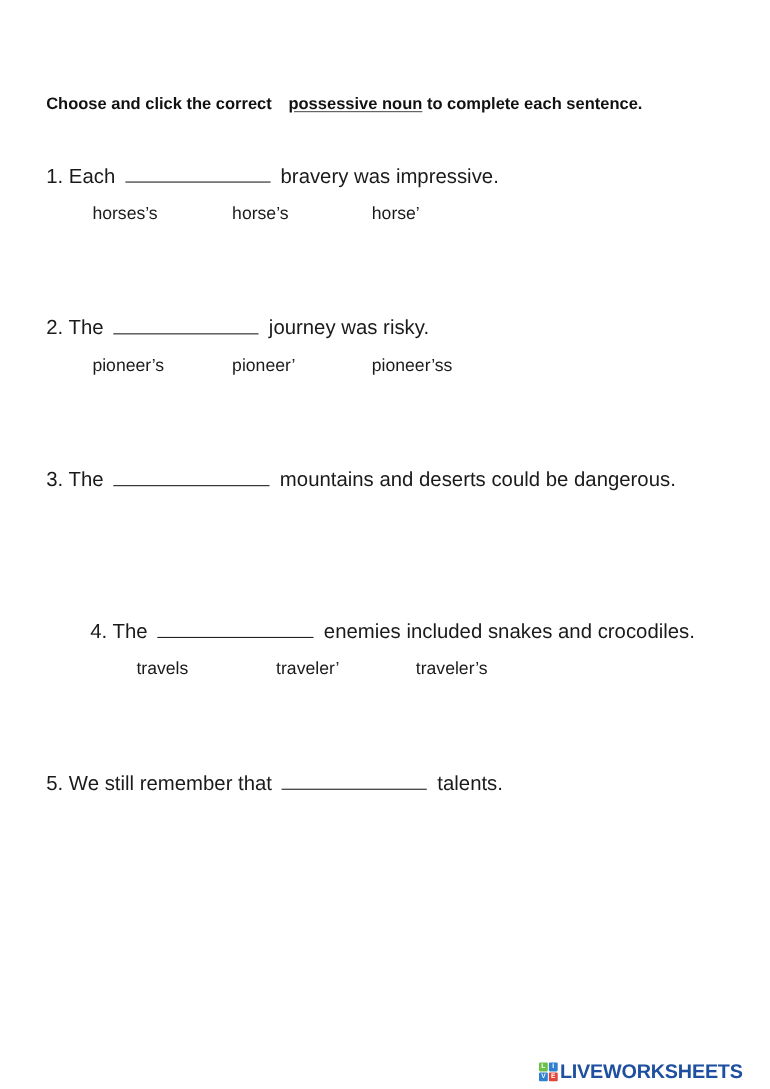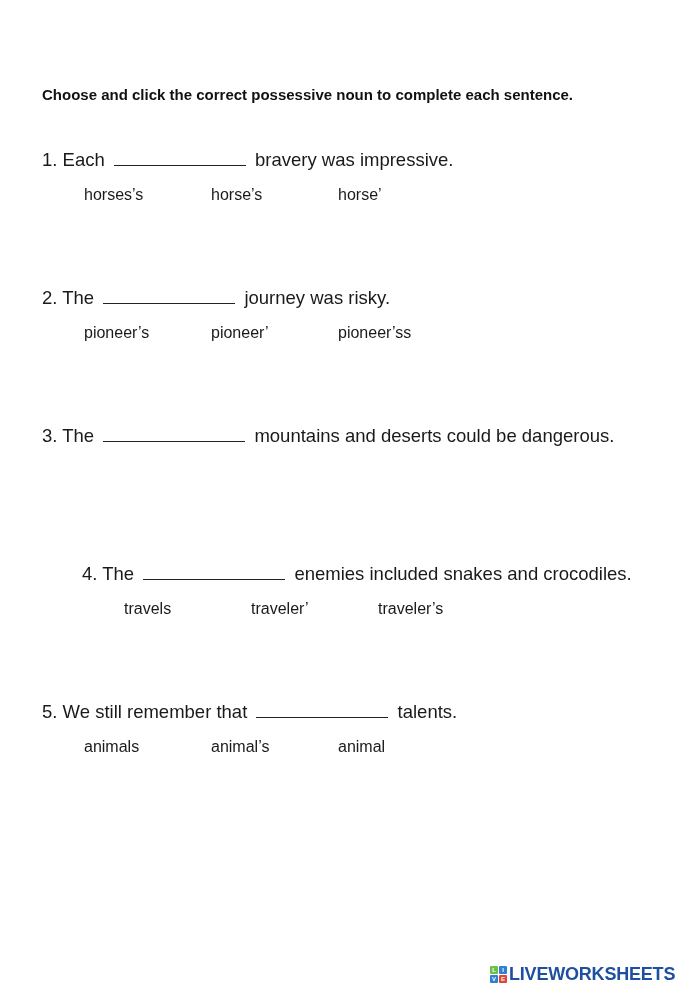--- a/index.html
+++ b/index.html
@@ -18,22 +18,24 @@
     .instructions {
       position: absolute;
       left: 42px;
       top: 86px;
       font-size: 15px;
       font-weight: bold;
       color: #111;
       white-space: nowrap;
     }
     .instructions .ul {
+      text-decoration: underline;
       text-decoration-color: #555;
       text-underline-offset: 2px;
+      margin-left: 11px;
     }
     .question {
       position: absolute;
       left: 42px;
       width: 640px;
     }
     .sentence {
       font-size: 18.5px;
       white-space: nowrap;
       color: #1a1a1a;
@@ -156,25 +158,20 @@
   </div>
 </div>
 
 <div class="question" style="top:699px;">
   <div class="sentence">
     <span>5.</span>
     <span>We still remember that</span>
     <span class="blank" style="width:132px;"></span>
     <span>talents.</span>
   </div>
-  <div class="options">
-    <span class="option o1">animals</span>
-    <span class="option o2">animal’s</span>
-    <span class="option o3">animal</span>
-  </div>
 </div>
 
 <div class="logo">
   <div class="logo-tiles">
     <span class="tile" style="background:#6cc04a;">L</span>
     <span class="tile" style="background:#2f80d1;">I</span>
     <span class="tile" style="background:#2f80d1;">V</span>
     <span class="tile" style="background:#e0453a;">E</span>
   </div>
   <span class="logo-text" style="color:#1f4fa0;">LIVEWORKSHEETS</span>

